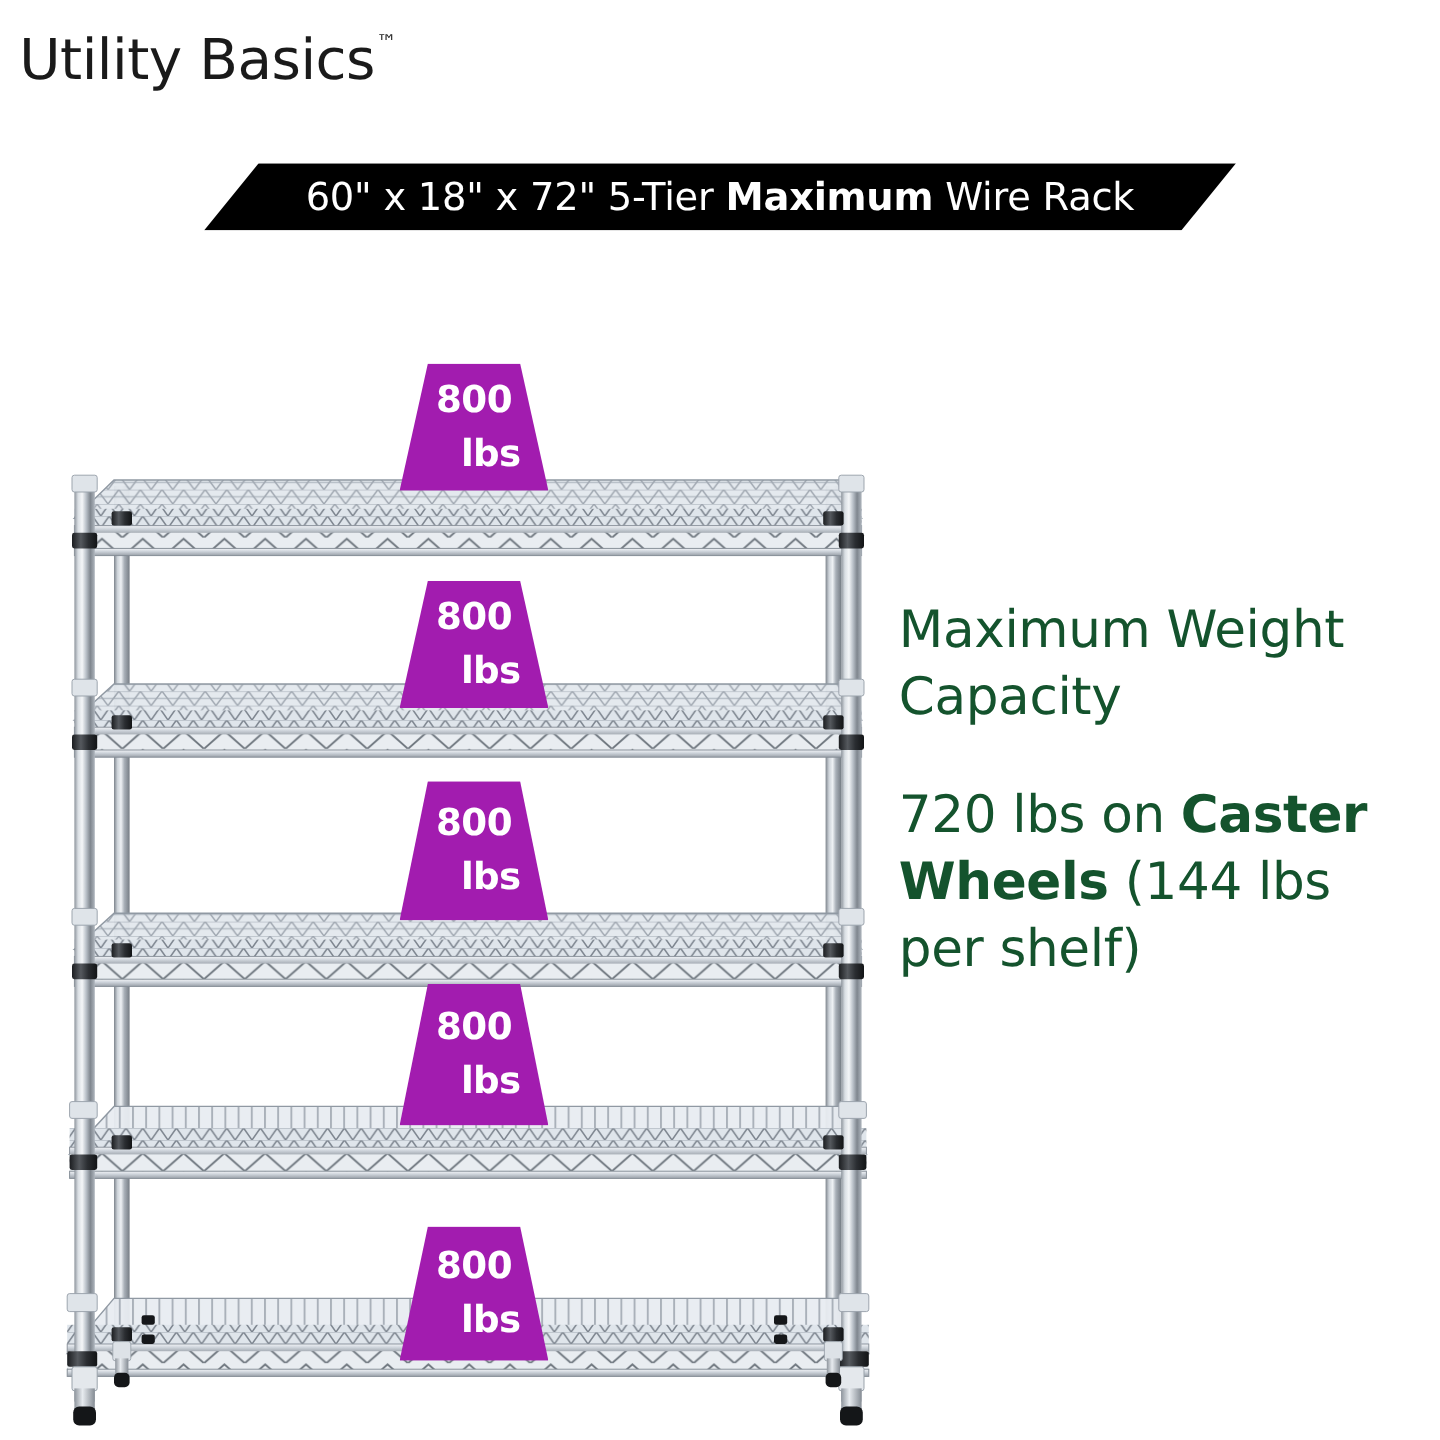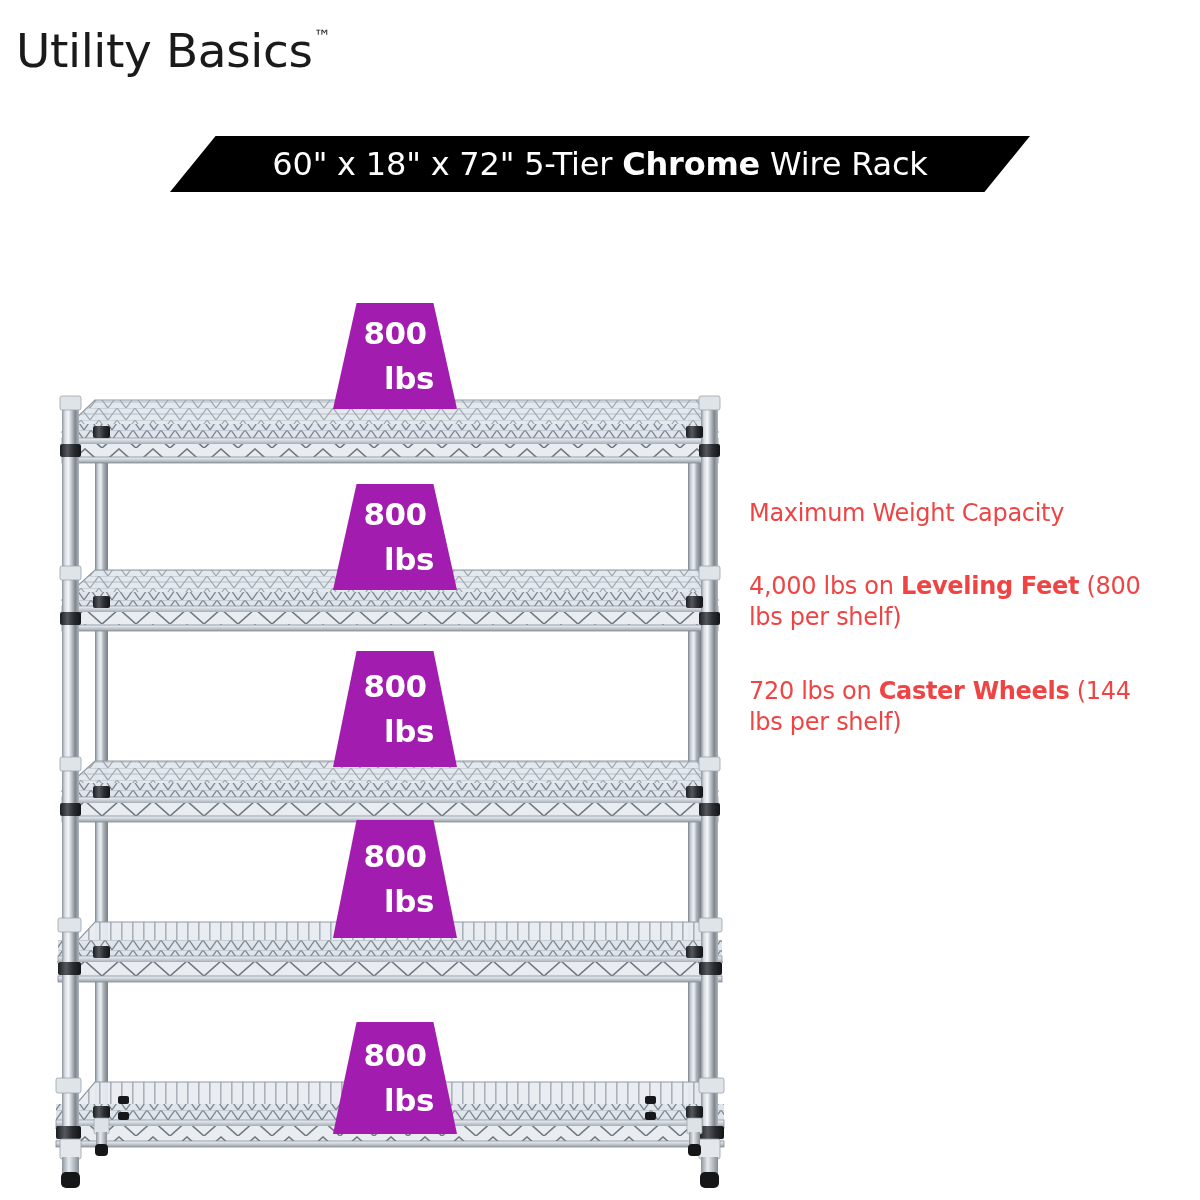--- a/index.html
+++ b/index.html
@@ -67,24 +67,24 @@
     font-weight: 700;
   }
 
   
   #spec-text {
     position: absolute;
     left: 749px;
     top: 498px;
     width: 418px;
     font-family: "DejaVu Sans", sans-serif;
-    font-size: 24px;
+    font-size: 43px;
     font-weight: 400;
     line-height: 1.30;
-    color: #ef4444;
+    color: #14532d;
     letter-spacing: -0.3px;
   }
   #spec-text .para { margin: 0 0 42px 0; }
   #spec-text .para:last-child { margin-bottom: 0; }
   #spec-text b { font-weight: 700; }
 
   
   #rack {
     position: absolute;
     left: 0px;
@@ -126,21 +126,21 @@
 </style>
 </head>
 <body>
 
 <div id="brand-logo">
   <span>Utility Basics</span><span class="tm">™</span>
 </div>
 
 <div id="title-banner">
   <div class="banner-text">
-    <span>60" x 18" x 72" 5-Tier </span><b>Chrome</b><span> Wire Rack</span>
+    <span>60" x 18" x 72" 5-Tier </span><b>Maximum</b><span> Wire Rack</span>
   </div>
 </div>
 
 <div id="rack">
 <svg width="760" height="1200" viewBox="0 0 760 1200" xmlns="http://www.w3.org/2000/svg" aria-hidden="true">
   <defs>
     <linearGradient id="postG" x1="0" y1="0" x2="1" y2="0">
       <stop offset="0%" stop-color="#8d949c"></stop>
       <stop offset="18%" stop-color="#d9dee3"></stop>
       <stop offset="38%" stop-color="#f4f6f8"></stop>
@@ -343,16 +343,15 @@
 </div>
 
 <div class="weight-badge" style="left:333px; top:1022px; width:124px; height:112px;">
   <span class="wb-num">800</span>
   <span class="wb-unit">lbs</span>
 </div>
 
 <div id="spec-text">
   <p class="para">Maximum Weight Capacity</p>
 
-  <p class="para"><span>4,000 lbs on </span><b>Leveling Feet</b><span> (800 lbs per shelf)</span></p>
 
   <p class="para"><span>720 lbs on </span><b>Caster Wheels</b><span> (144 lbs per shelf)</span></p>
 </div>
 
 </body></html>

